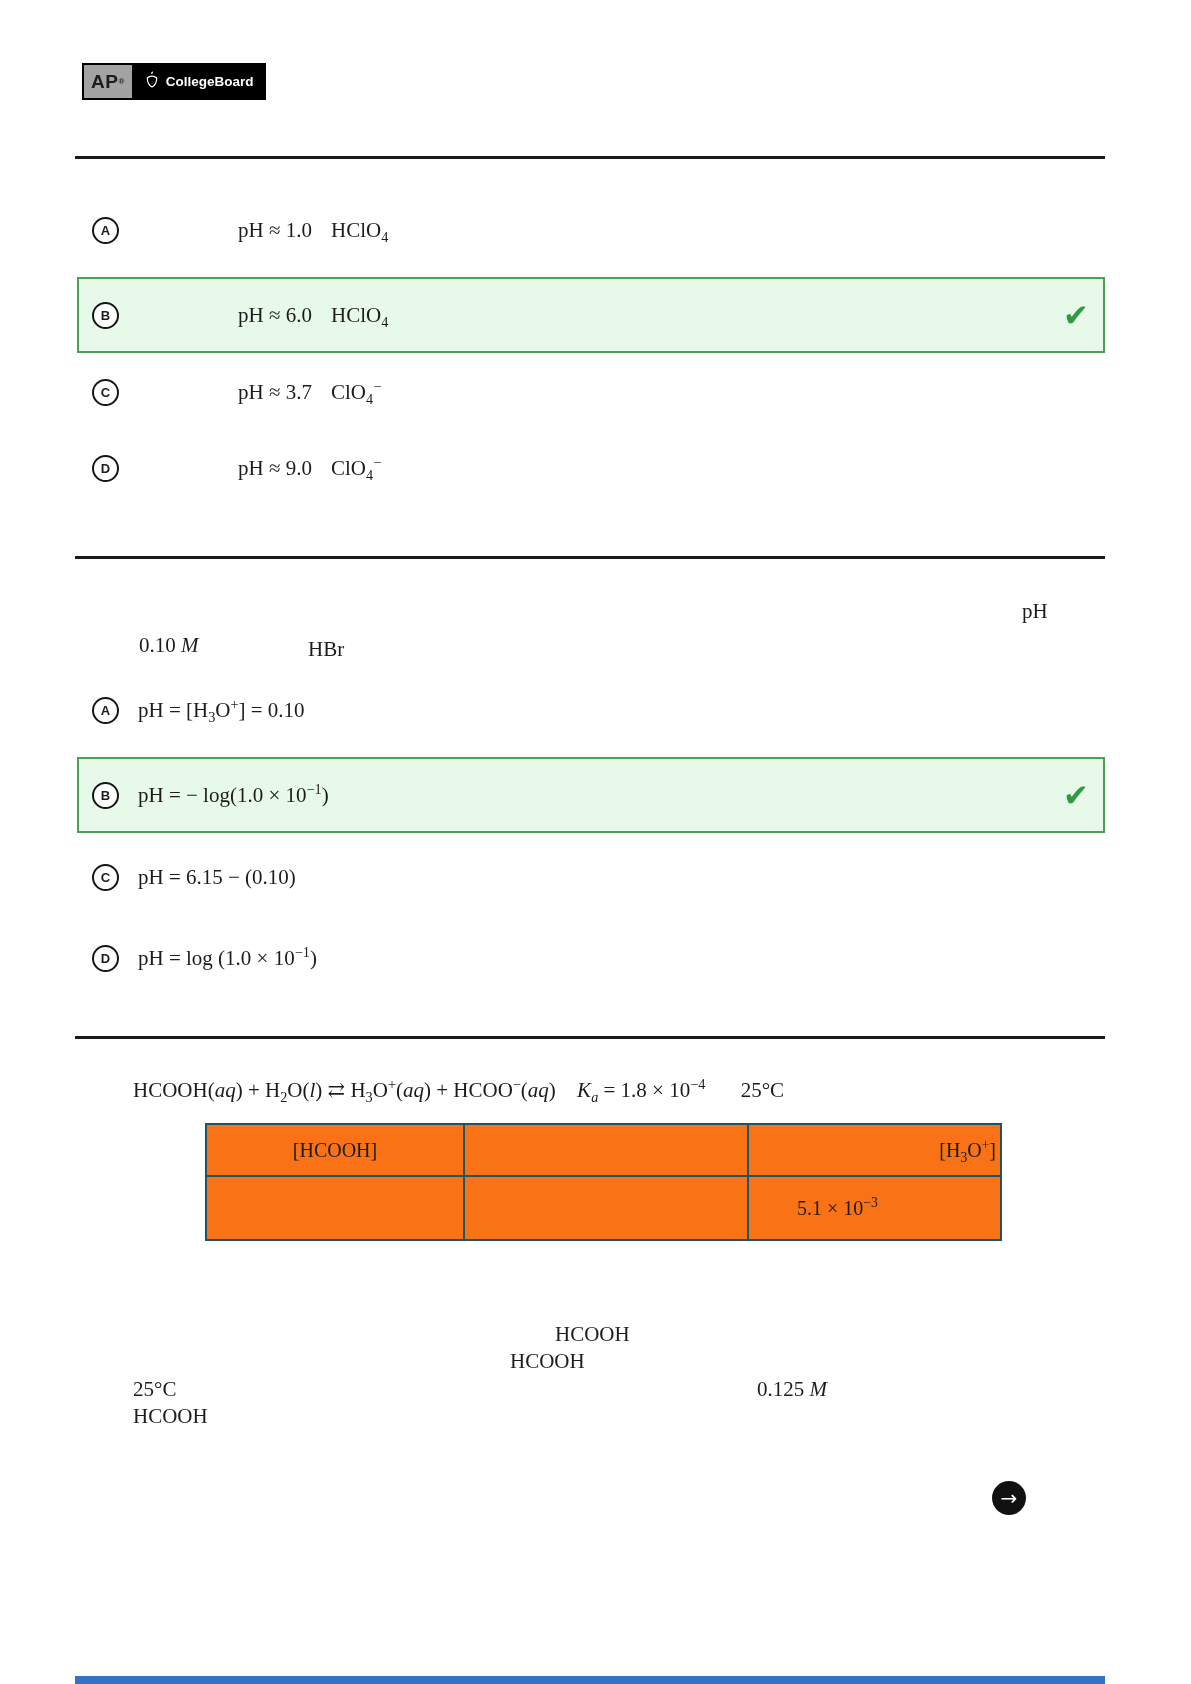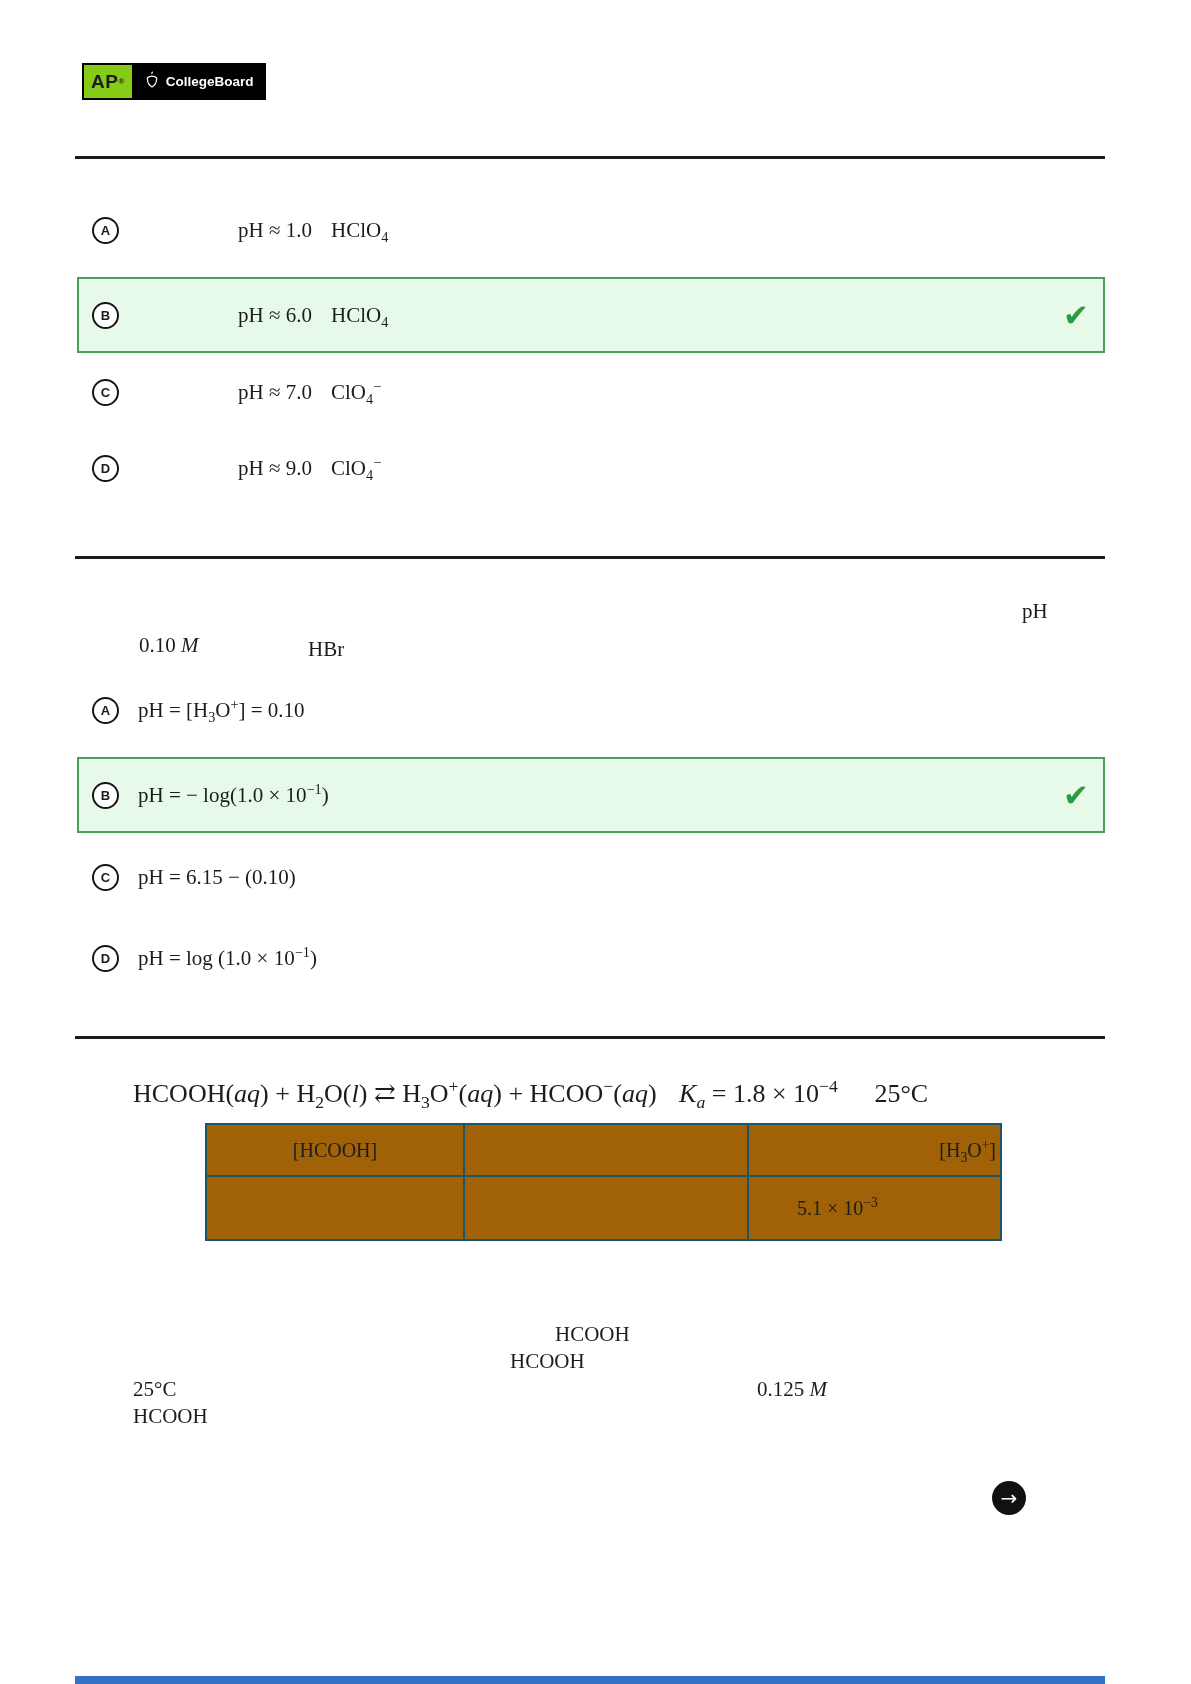--- a/index.html
+++ b/index.html
@@ -11,48 +11,48 @@
     --footer-blue:#3273c5;
     --button-black:#111111;
     --ink:#1c1c1c;
   }
   *{margin:0;padding:0;box-sizing:border-box;}
   body{background:#ffffff;font-family:"Liberation Serif","DejaVu Serif",serif;color:var(--ink);}
   .page{position:relative;width:1191px;height:1684px;background:#ffffff;overflow:hidden;}
 
   
   .logo{position:absolute;left:82px;top:63px;display:flex;align-items:stretch;height:37px;font-family:"Liberation Sans","DejaVu Sans",sans-serif;}
-  .logo .ap-box{background:#84cc16;border:2.5px solid #000;display:flex;align-items:center;justify-content:flex-end;padding:0 7px;font-weight:bold;font-size:19px;letter-spacing:.5px;}
+  .logo .ap-box{background:#a3a3a3;border:2.5px solid #000;display:flex;align-items:center;justify-content:flex-end;padding:0 7px;font-weight:bold;font-size:19px;letter-spacing:.5px;}
   .logo .ap-box sup{font-size:8px;}
   .logo .cb-box{background:#000;color:#fff;display:flex;align-items:center;gap:6px;padding:0 12px 0 10px;font-weight:bold;font-size:13.5px;}
 
   
   .divider{position:absolute;left:75px;width:1030px;height:3px;background:var(--divider);}
 
   
   .option-row{position:absolute;left:92px;display:flex;align-items:center;gap:19px;height:28px;}
   .badge{flex:0 0 auto;width:27px;height:27px;border:2.5px solid #151515;border-radius:50%;display:flex;align-items:center;justify-content:center;font-family:"Liberation Sans","DejaVu Sans",sans-serif;font-weight:bold;font-size:13px;background:#fff;}
   .formula{font-size:21px;white-space:nowrap;}
   .formula sub,.formula sup{font-size:0.68em;line-height:0;}
   .q1-answer{width:174px;text-align:right;}
 
   .correct-box{position:absolute;left:77px;width:1028px;height:76px;background:var(--accent-green-bg);border:2px solid var(--accent-green-border);display:flex;align-items:center;}
   .correct-box .option-row{position:static;margin-left:13px;flex:1 1 auto;}
   .check{margin-right:14px;color:var(--check-green);font-family:"DejaVu Sans",sans-serif;font-size:31px;font-weight:bold;line-height:1;}
 
   .fragment{position:absolute;font-size:21px;white-space:nowrap;}
 
   
-  .equation-line{position:absolute;left:133px;top:1078px;font-size:26px;white-space:nowrap;}
+  .equation-line{position:absolute;left:133px;top:1078px;font-size:21px;white-space:nowrap;}
   .equation-line sub,.equation-line sup{font-size:0.68em;line-height:0;}
   .equation-line .ka{margin-left:16px;}
   .equation-line .temp{margin-left:30px;}
 
   
-  table.eq-table{position:absolute;left:205px;top:1123px;border-collapse:collapse;table-layout:fixed;background:#a16207;}
+  table.eq-table{position:absolute;left:205px;top:1123px;border-collapse:collapse;table-layout:fixed;background:#f97316;}
   table.eq-table td{border:2px solid var(--table-border);font-size:20px;vertical-align:middle;}
   table.eq-table td sub,table.eq-table td sup{font-size:0.68em;line-height:0;}
   tr.head td{height:52px;}
   tr.data td{height:64px;}
   td.center{text-align:center;}
   td.right{text-align:right;padding-right:4px;}
   td.val{text-align:left;padding-left:48px;}
 
   
   .next-btn{position:absolute;left:992px;top:1481px;width:34px;height:34px;border-radius:50%;background:var(--button-black);border:none;display:flex;align-items:center;justify-content:center;cursor:pointer;color:#fff;font-family:"DejaVu Sans",sans-serif;font-size:20px;line-height:1;}
@@ -90,21 +90,21 @@
     <div class="option-row">
       <span class="badge">B</span>
       <span class="formula q1-answer">pH ≈ 6.0</span>
       <span class="formula">HClO<sub>4</sub></span>
     </div>
     <span class="check">✔</span>
   </div>
 
   <div class="option-row" style="top:378px">
     <span class="badge">C</span>
-    <span class="formula q1-answer">pH ≈ 7.0</span>
+    <span class="formula q1-answer">pH ≈ 3.7</span>
     <span class="formula">ClO<sub>4</sub><sup>−</sup></span>
   </div>
 
   <div class="option-row" style="top:454px">
     <span class="badge">D</span>
     <span class="formula q1-answer">pH ≈ 9.0</span>
     <span class="formula">ClO<sub>4</sub><sup>−</sup></span>
   </div>
 
   <div class="divider" style="top:556px"></div>

